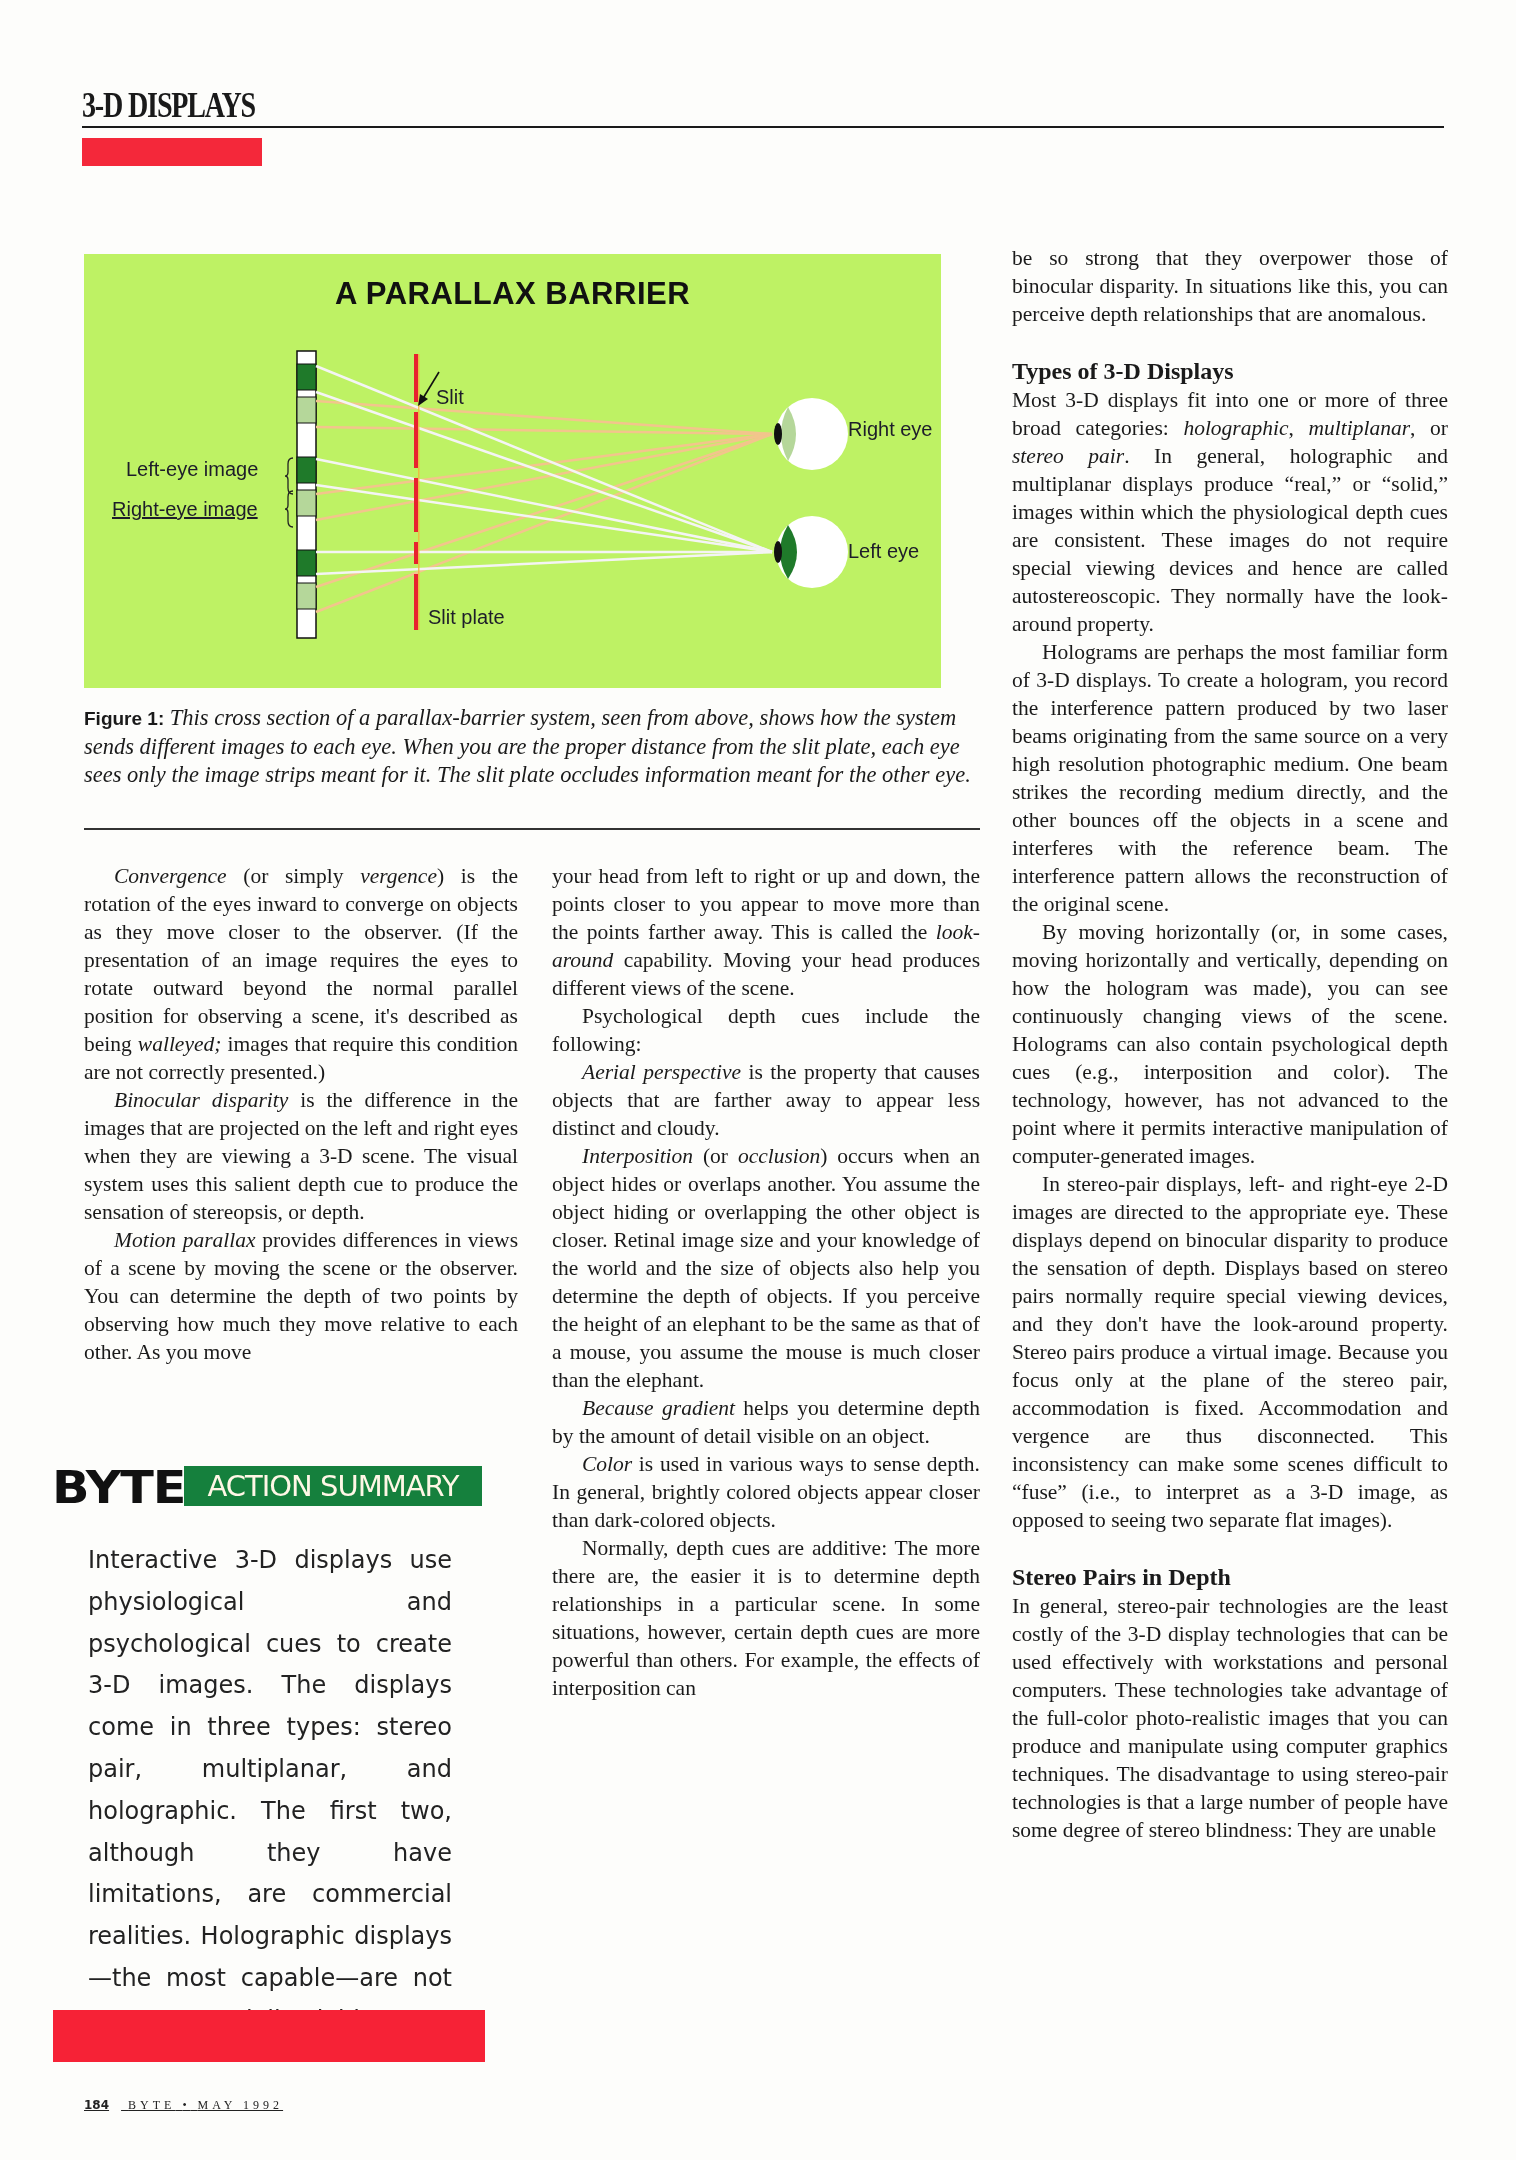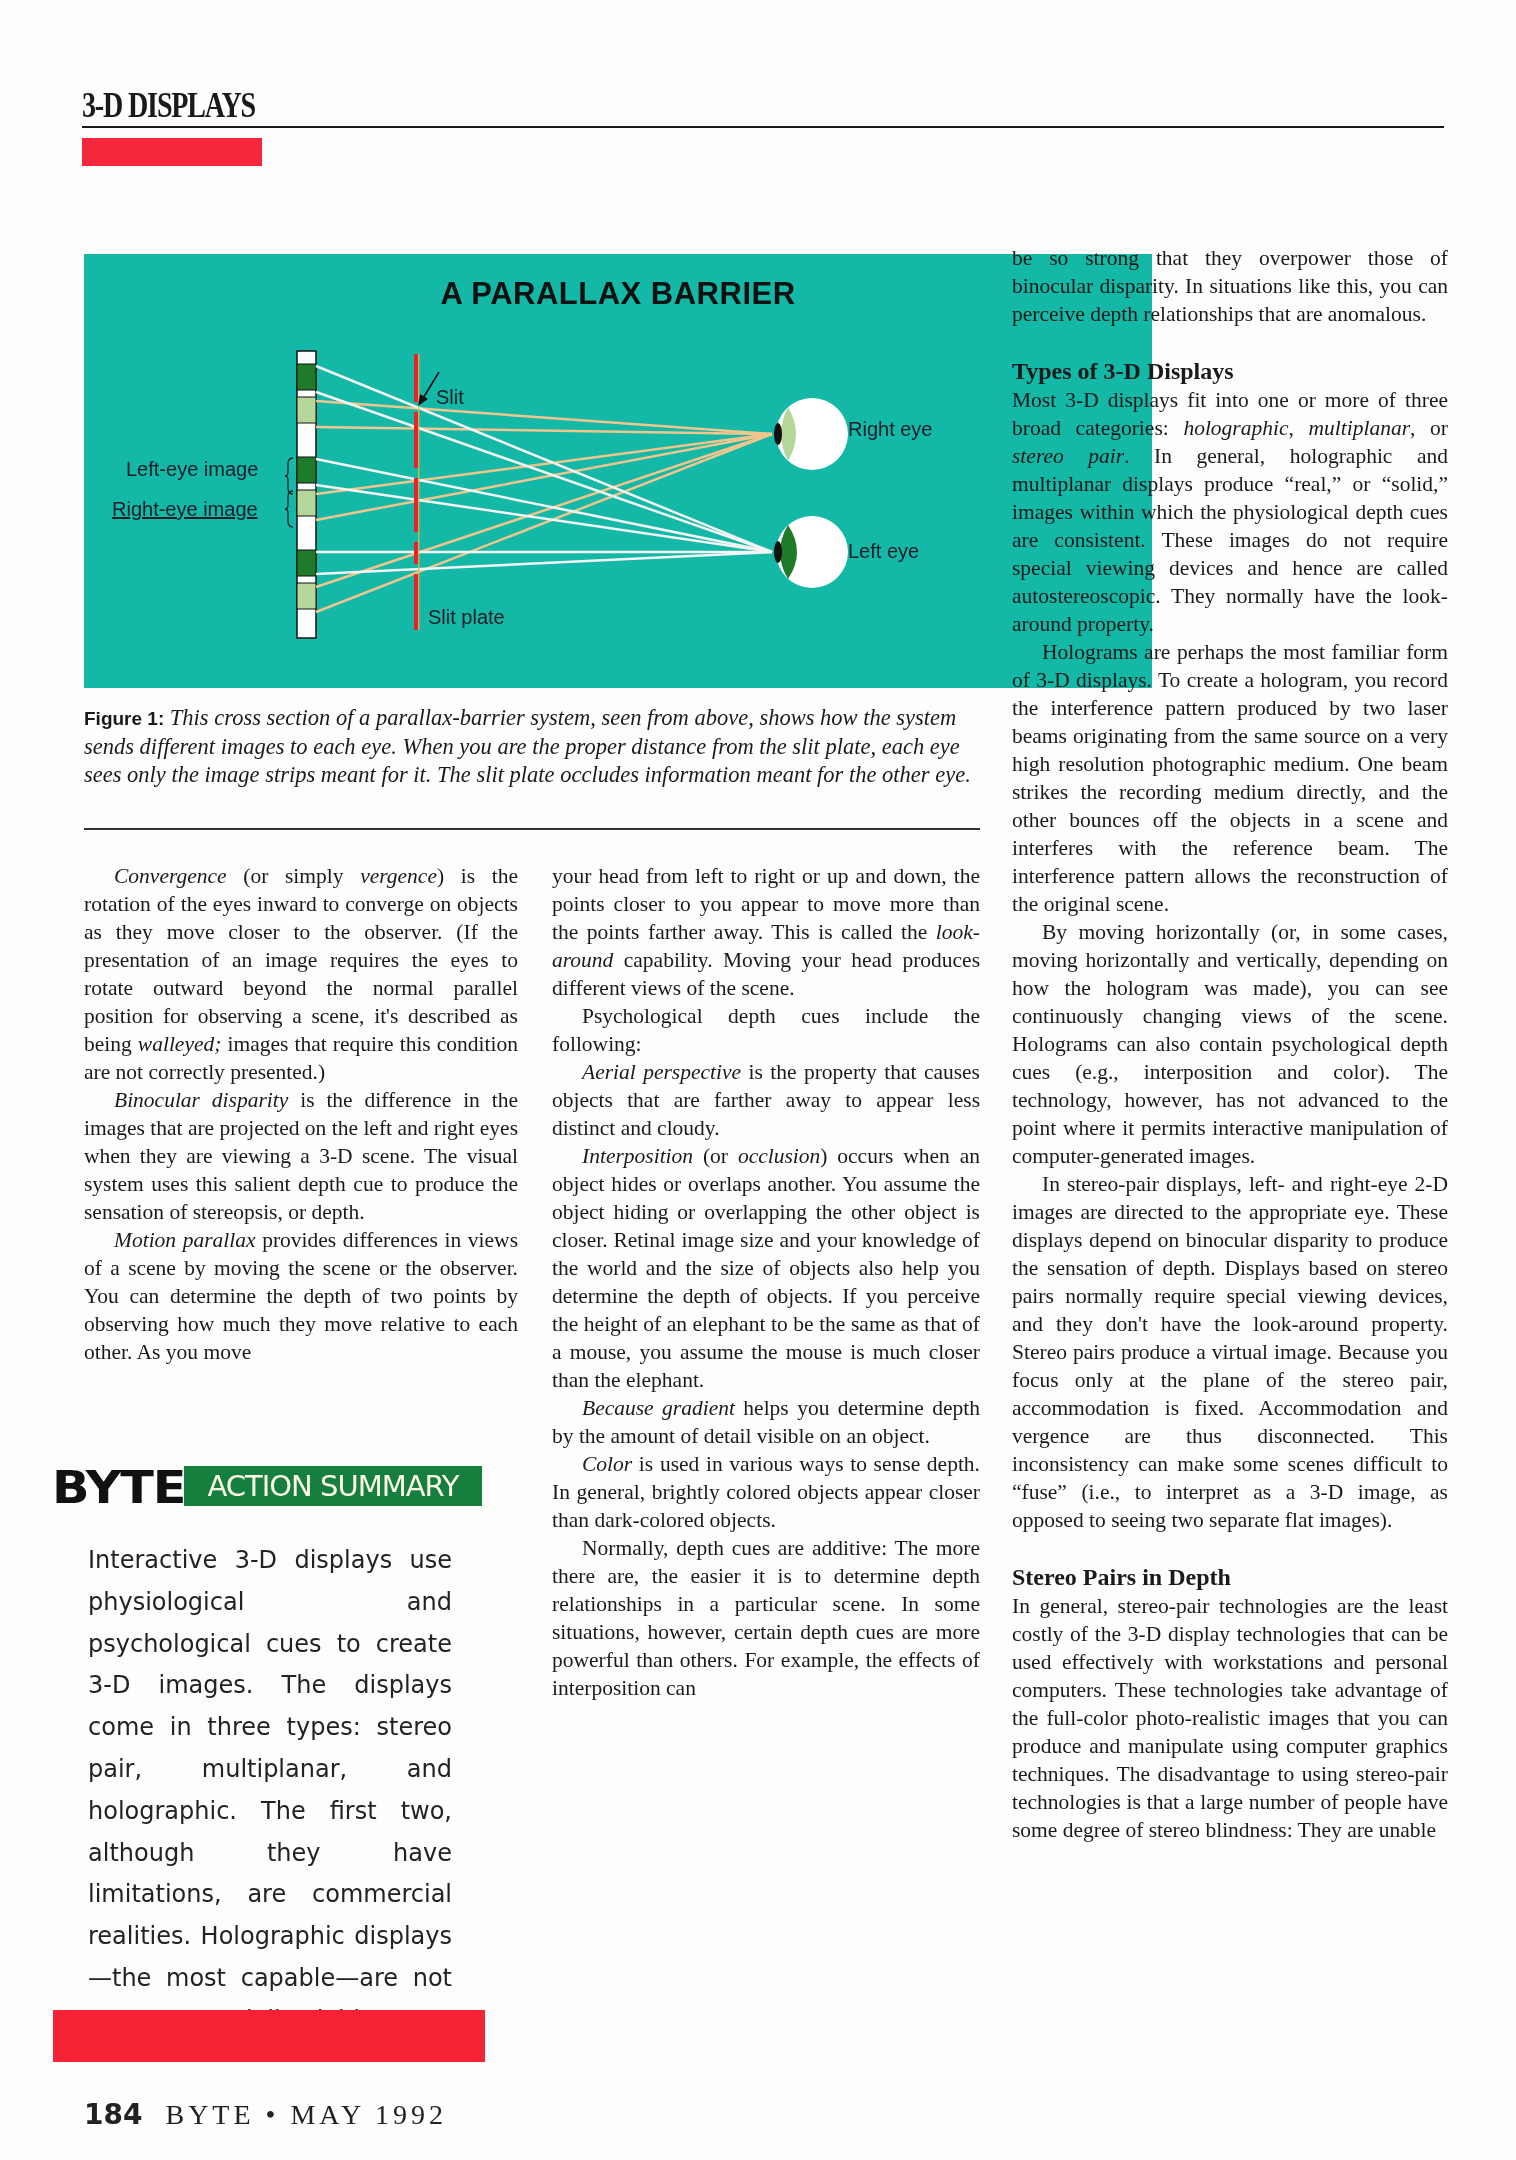--- a/index.html
+++ b/index.html
@@ -4,21 +4,21 @@
 <style>
   html, body { margin:0; padding:0; background:#fdfdfb; }
   body { width:1516px; height:2160px; position:relative; overflow:hidden;
          font-family:"Liberation Serif", serif; color:#1a1a1a; }
 
   .header-title { position:absolute; left:82px; top:84px; font-family:"Liberation Serif", serif;
     font-weight:bold; font-size:36px; letter-spacing:-1.5px; transform:scaleX(0.78); transform-origin:left top; }
   .header-rule { position:absolute; left:82px; top:126px; width:1362px; height:2px; background:#1a1a1a; }
   .header-bar { position:absolute; left:82px; top:138px; width:180px; height:28px; background:#f4283a; }
 
-  .figure { position:absolute; left:84px; top:254px; width:1068px; height:434px; background:#14b8a6; }
+  .figure { position:absolute; left:84px; top:254px; width:857px; height:434px; background:#bef264; }
   .figure svg { position:absolute; left:0; top:0; }
   .fig-title { position:absolute; left:0; width:100%; top:22px; text-align:center;
     font-family:"Liberation Sans", sans-serif; font-weight:bold; font-size:31px; color:#111; letter-spacing:0.5px; }
   .fig-label { position:absolute; font-family:"Liberation Sans", sans-serif; font-size:20px; color:#1d1d2a; white-space:nowrap; }
 
   .caption { position:absolute; left:84px; top:704px; width:896px; font-size:22.5px; line-height:28px; font-style:italic; }
   .caption .lead { font-family:"Liberation Sans", sans-serif; font-style:normal; font-weight:bold; font-size:19px; }
   .caption-rule { position:absolute; left:84px; top:828px; width:896px; height:2px; background:#333; }
 
   .col { position:absolute; font-size:21.5px; line-height:28px; text-align:justify; }
@@ -32,21 +32,21 @@
 
   .byte-logo { position:absolute; left:52px; top:1462px; font-family:"DejaVu Sans", sans-serif; font-weight:bold;
     font-size:44px; letter-spacing:-1px; transform:scaleX(1.12); transform-origin:left top; color:#111; }
   .action-badge { position:absolute; left:184px; top:1466px; width:298px; height:40px; background:#15803d;
     color:#fff7e6; font-family:"DejaVu Sans", sans-serif; font-size:29px; line-height:40px; text-align:center;
     letter-spacing:-1px; }
   .summary { position:absolute; left:88px; top:1540px; width:364px; font-family:"DejaVu Sans", sans-serif;
     font-size:24px; line-height:41.8px; text-align:justify; color:#222; }
   .summary-bar { position:absolute; left:53px; top:2010px; width:432px; height:52px; background:#f62236; }
 
-  .footer { position:absolute; left:84px; top:2098px; font-size:28px; letter-spacing:4px; color:#222; }
+  .footer { position:absolute; left:84px; top:2098px; font-size:12px; letter-spacing:4px; color:#222;text-decoration:underline; }
   .footer .pg { font-family:"DejaVu Sans", sans-serif; font-weight:bold; letter-spacing:0; margin-right:12px; }
 </style>
 </head>
 <body>
 
 <div class="header-title">3-D DISPLAYS</div>
 <div class="header-rule"></div>
 <div class="header-bar"></div>
 
 <div class="figure">

